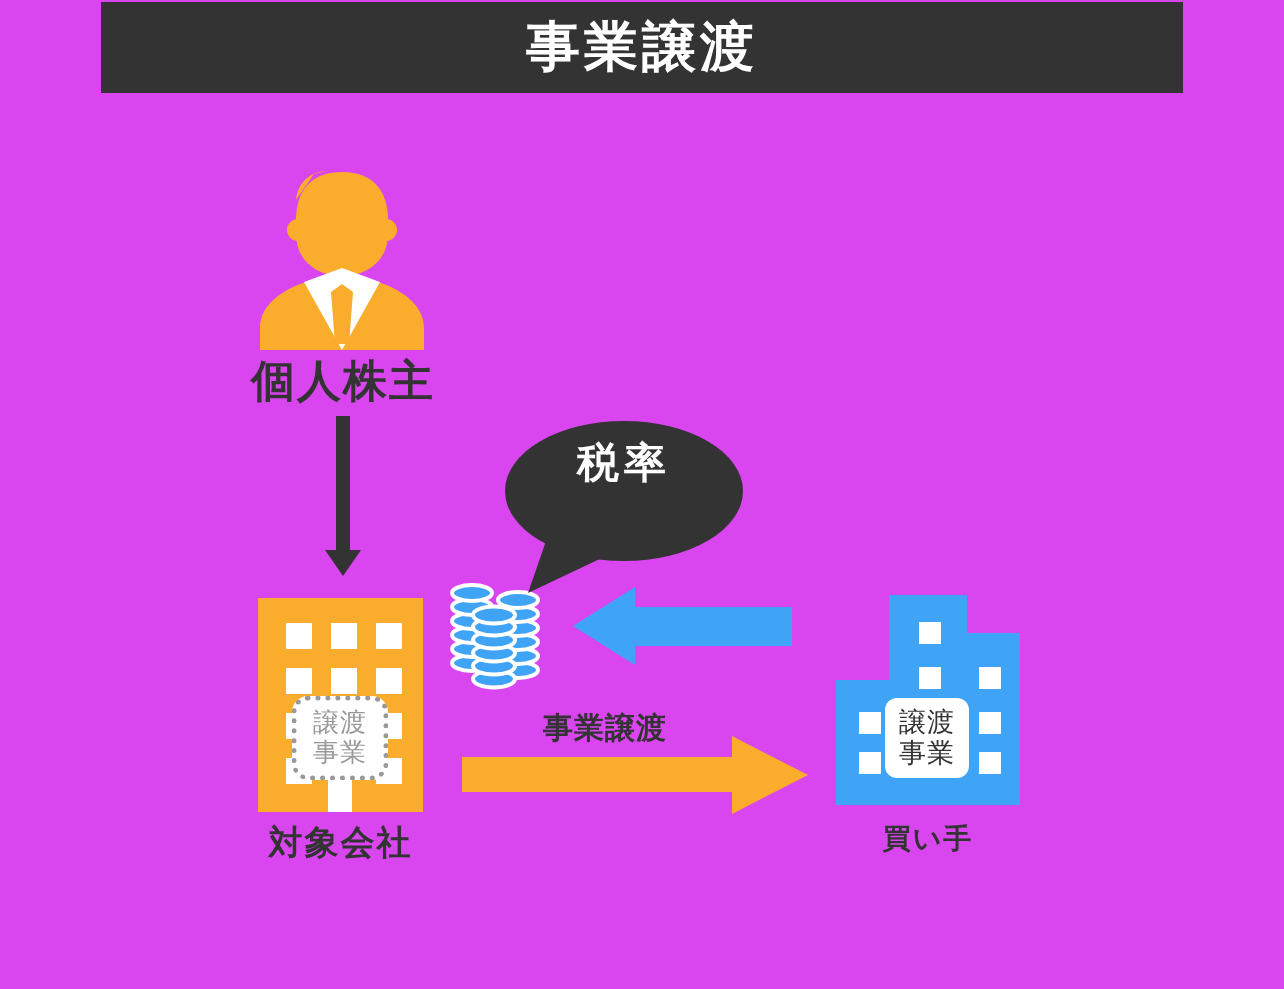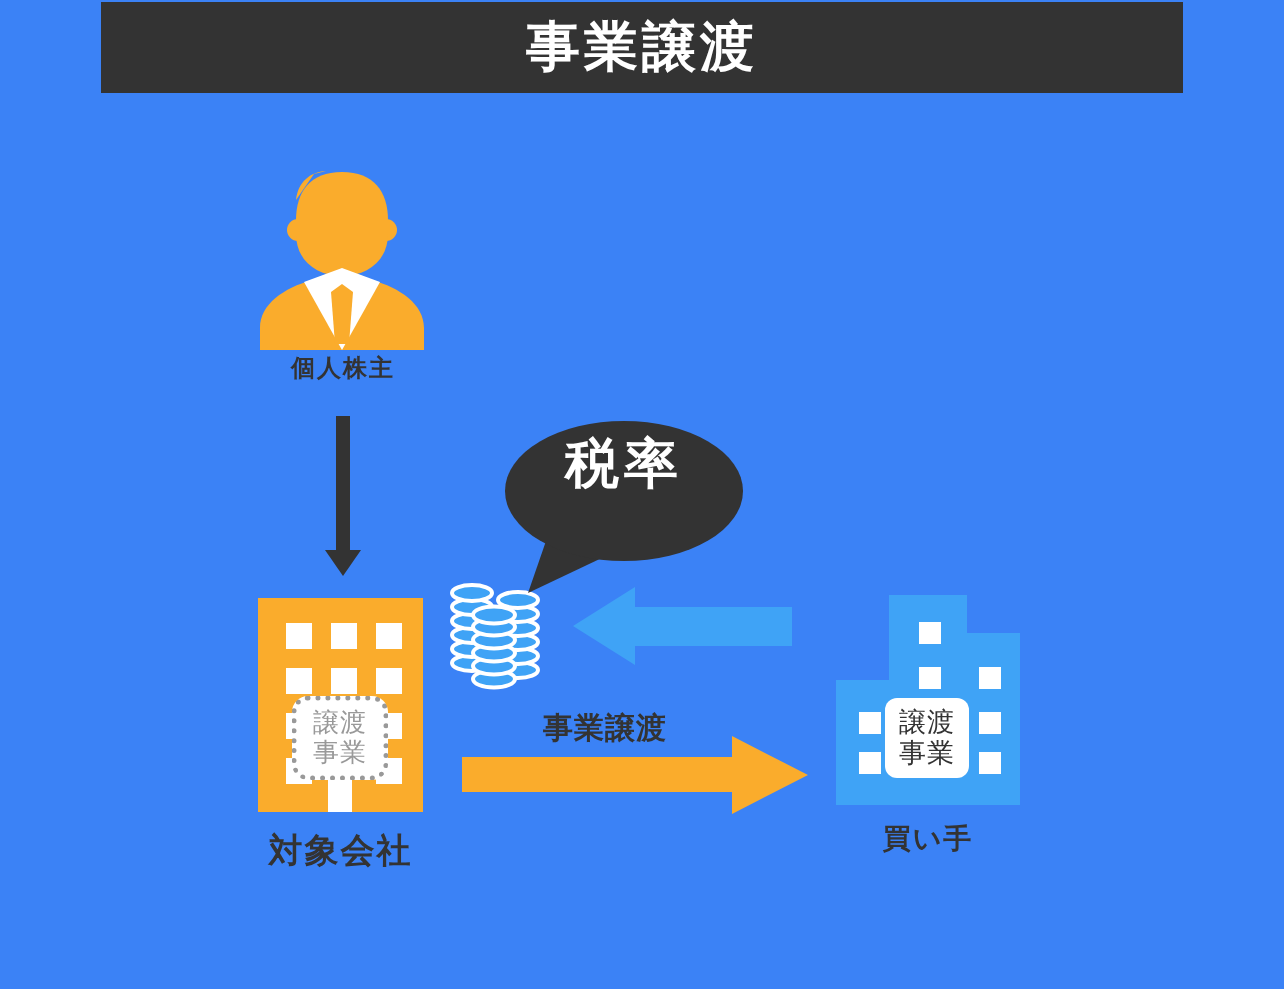--- a/index.html
+++ b/index.html
@@ -1,34 +1,34 @@
 <!DOCTYPE html>
 <html><head>
 <meta charset="utf-8">
 <style>
   html,body{margin:0;padding:0;background:#ffffff;}
   .canvas{
-    position:relative;width:1284px;height:989px;background:#3b82f6;overflow:hidden;
+    position:relative;width:1284px;height:989px;background:#d946ef;overflow:hidden;
     font-family:"Liberation Sans","DejaVu Sans",sans-serif;color:#333333;
   }
   .abs{position:absolute;}
   
   .title-bar{
     left:101px;top:2px;width:1082px;height:91px;background:#333333;
     display:flex;align-items:center;justify-content:center;
   }
   .title-bar h1{
     margin:0;color:#ffffff;font-size:54px;font-weight:700;letter-spacing:4px;
   }
   
   .node-label{
     text-align:center;font-weight:700;color:#333333;letter-spacing:2px;
   }
-  .lbl-shareholder{left:243px;top:352px;width:200px;font-size:24px;}
-  .lbl-target{left:238px;top:820px;width:205px;font-size:34px;margin-top:8px;}
+  .lbl-shareholder{left:243px;top:352px;width:200px;font-size:44px;}
+  .lbl-target{left:238px;top:820px;width:205px;font-size:34px;}
   .lbl-buyer{left:826px;top:820px;width:204px;font-size:28px;}
   .lbl-arrow{left:495px;top:708px;width:220px;font-size:30px;letter-spacing:1px;}
   
   .bldg-orange{left:258px;top:598px;width:165px;height:214px;background:#FAAC2C;}
   .bldg-orange .win{position:absolute;width:26px;height:26px;background:#ffffff;}
   .bldg-orange .door{position:absolute;left:70px;top:178px;width:24px;height:36px;background:#ffffff;}
   .dash-box{
     position:absolute;left:34px;top:98px;width:86px;height:74px;background:#ffffff;
     border:5px dotted #999999;border-radius:16px;
     display:flex;flex-direction:column;align-items:center;justify-content:center;
@@ -42,21 +42,21 @@
   .part-right{left:130px;top:38px;width:54px;height:172px;}
   .bldg-blue .win{position:absolute;width:22px;height:22px;background:#ffffff;}
   .solid-box{
     position:absolute;left:49px;top:103px;width:84px;height:80px;background:#ffffff;
     border-radius:12px;display:flex;flex-direction:column;align-items:center;justify-content:center;
     font-size:27px;line-height:1.15;color:#333333;letter-spacing:1px;
   }
   
   .bubble-text{
     left:505px;top:438px;width:238px;text-align:center;color:#ffffff;font-weight:700;
-    font-size:54px;line-height:50px;letter-spacing:5px;
+    font-size:42px;line-height:50px;letter-spacing:5px;
   }
   svg{display:block;}
 </style>
 </head>
 <body>
 
 <div class="canvas">
 
   <div class="abs title-bar">
     <h1>事業譲渡</h1>

